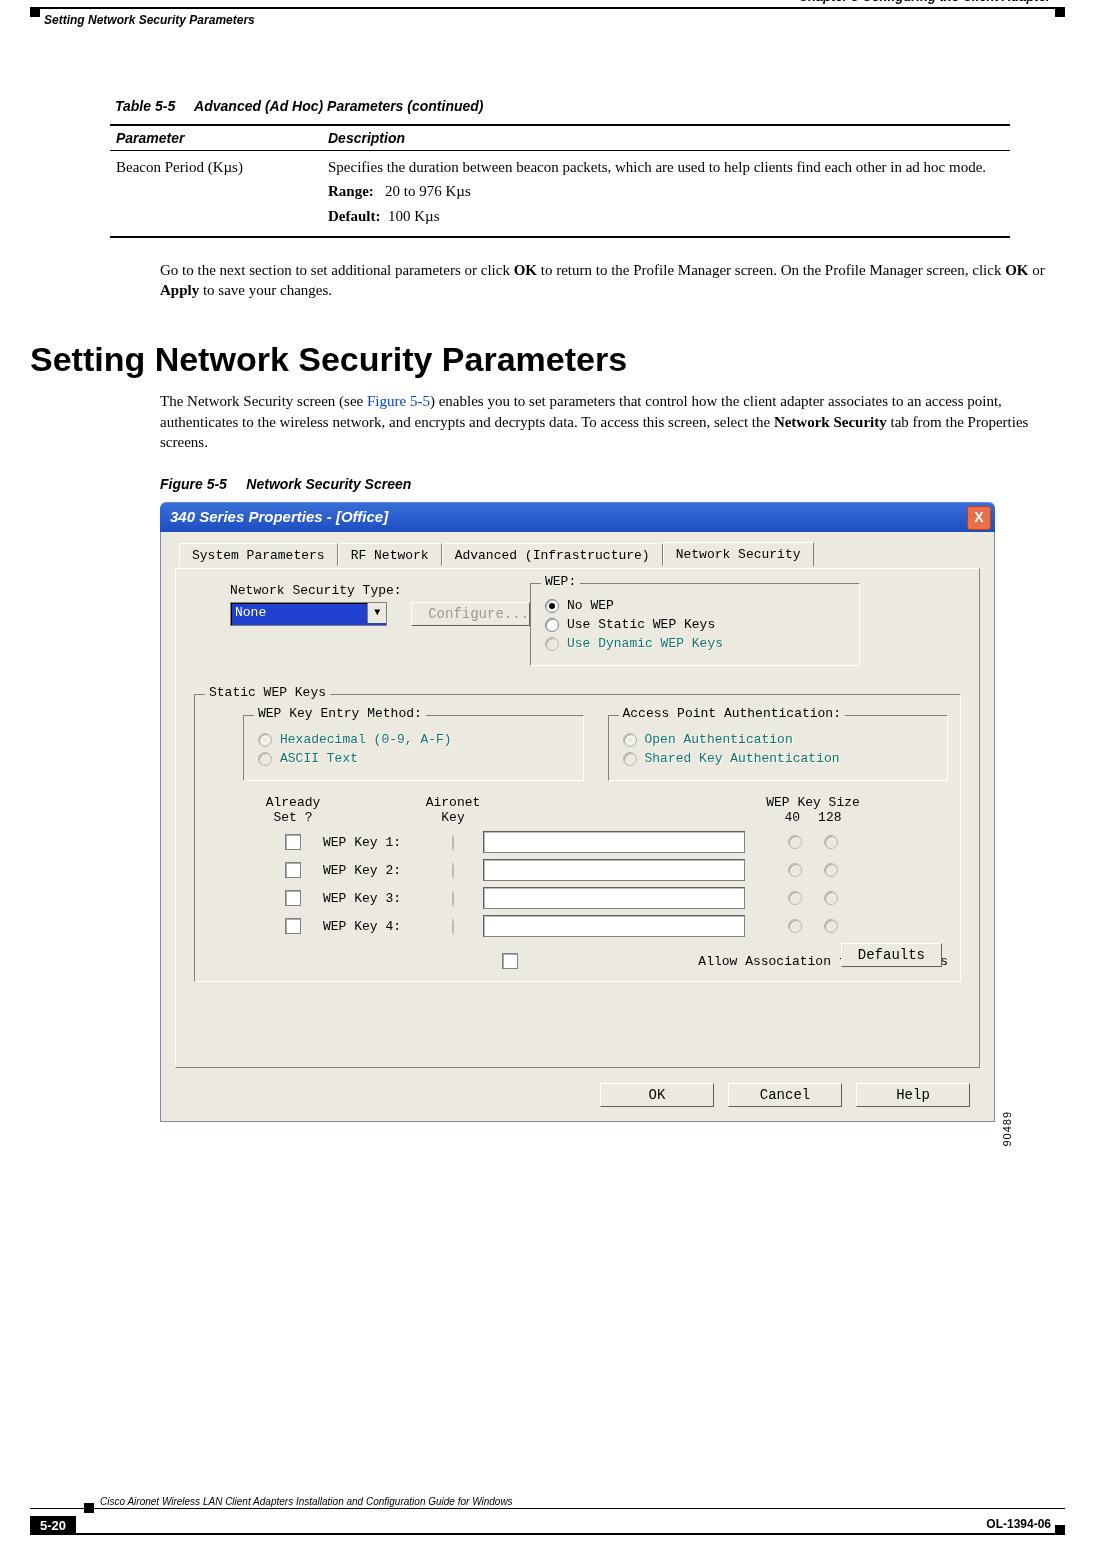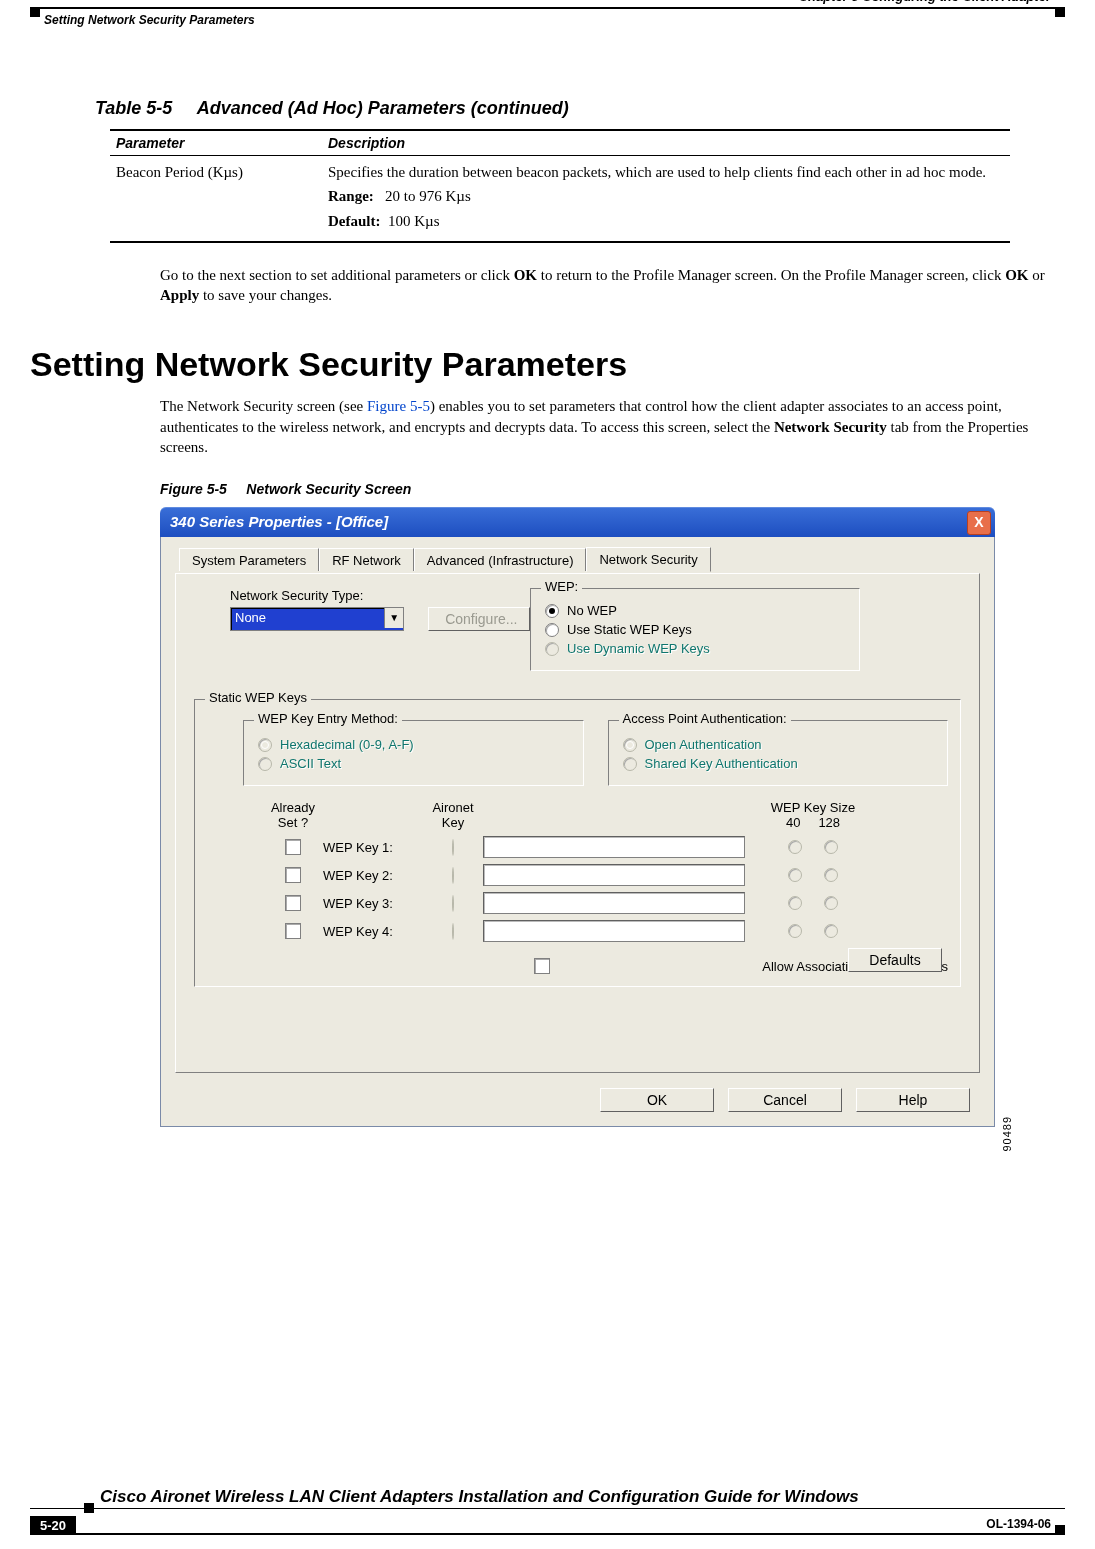--- a/index.html
+++ b/index.html
@@ -60,23 +60,23 @@
   .content {
     position: absolute;
     top: 70px;
     left: 30px;
     right: 30px;
   }
   .tbl-caption {
     font-family: Arial, Helvetica, sans-serif;
     font-style: italic;
     font-weight: bold;
-    font-size: 18px;
+    font-size: 14px;
     margin-top: 28px;
-    margin-left: 65px;
+    margin-left: 85px;
   }
   table.param-table {
     border-collapse: collapse;
     width: 900px;
     margin-top: 10px;
     margin-left: 80px;
     font-family: "Times New Roman", Times, serif;
     font-size: 15px;
   }
   table.param-table th {
@@ -163,20 +163,21 @@
     font-family: Arial, sans-serif;
   }
   .dialog-body {
     background: #eceae0;
     border: 1px solid #7a8aa8;
     border-top: none;
     padding: 10px 14px 50px 14px;
     position: relative;
     height: 590px;
     box-sizing: border-box;
+    font-family: Liberation Mono, monospace;
   }
   .tabstrip {
     height: 26px;
     position: relative;
     margin-left: 4px;
   }
   .tab {
     display: inline-block;
     padding: 4px 12px 3px 12px;
     background: #eceae0;
@@ -386,23 +387,23 @@
   }
   .ftr-box-right {
     position: absolute;
     right: 0; bottom: -2px;
     width: 10px; height: 10px;
     background: #000;
   }
   .ftr-title {
     position: absolute;
     left: 70px; bottom: 26px;
-    font-weight: bold;
+    font-weight: normal;
     font-style: italic;
-    font-size: 17px;
+    font-size: 10px;
   }
   .ftr-pageno {
     position: absolute;
     left: 0; bottom: -2px;
     color: #fff;
     background: #000;
     font-weight: bold;
     font-size: 13px;
     padding: 2px 10px;
   }

